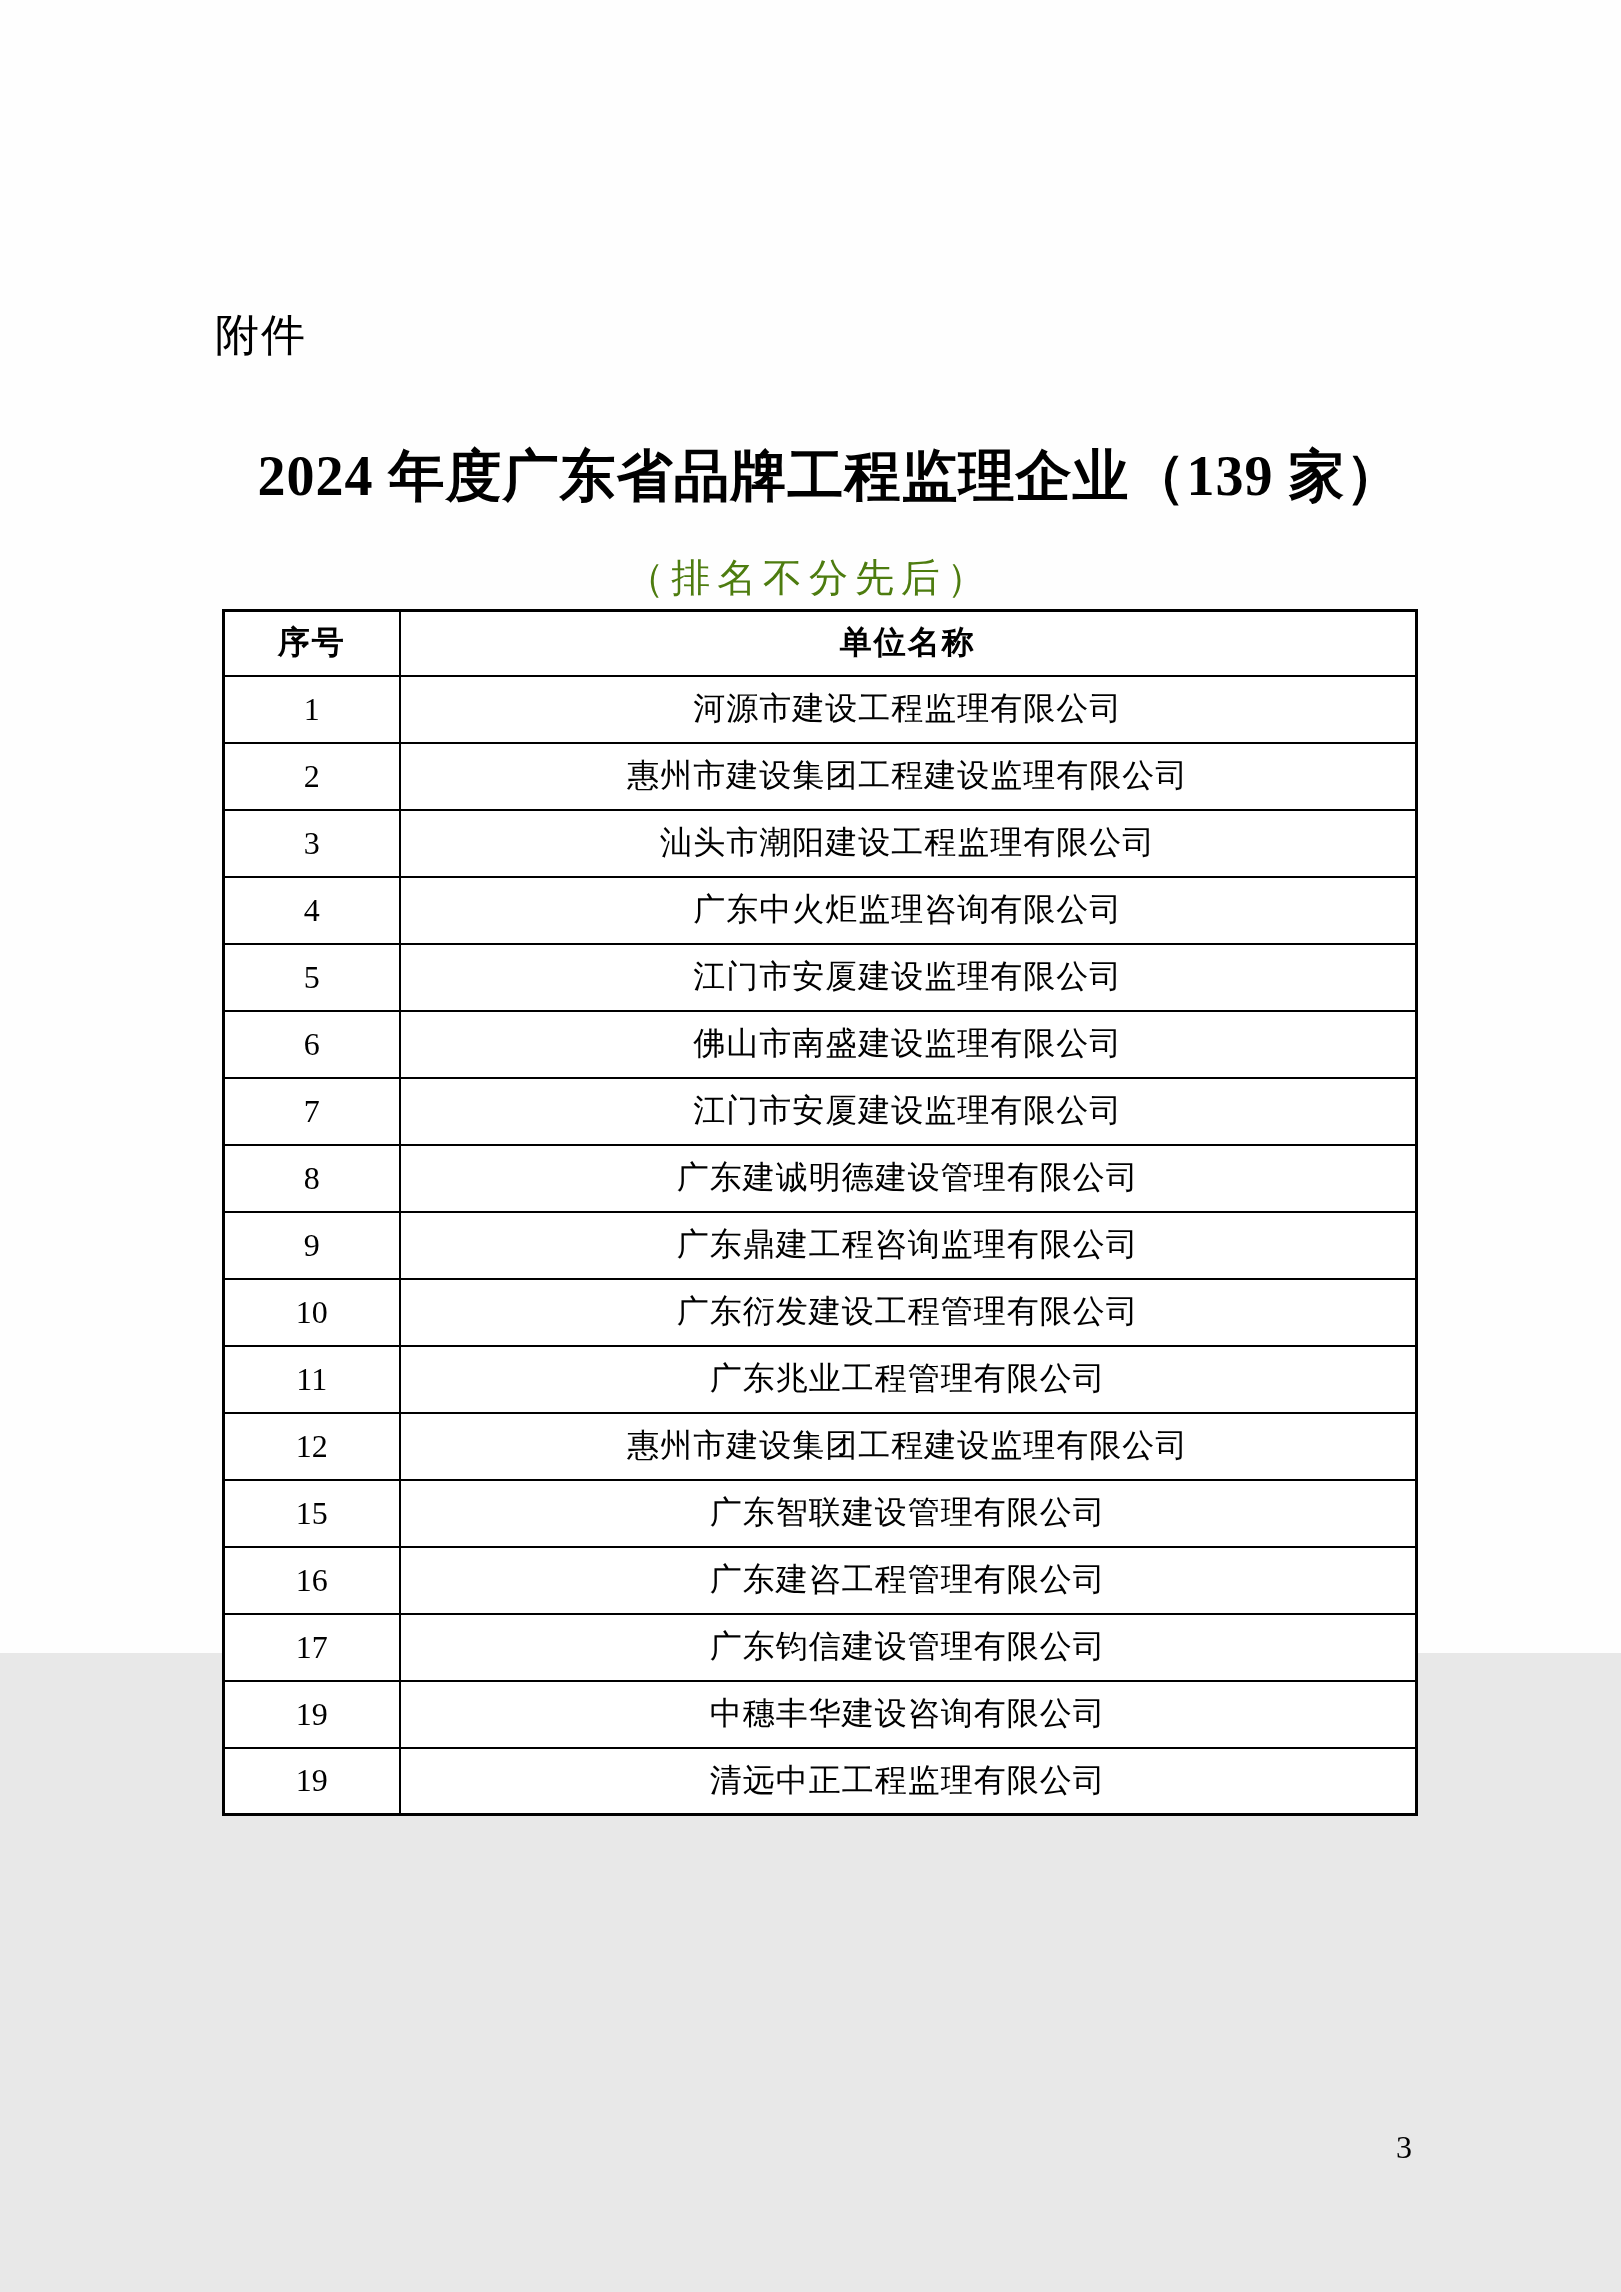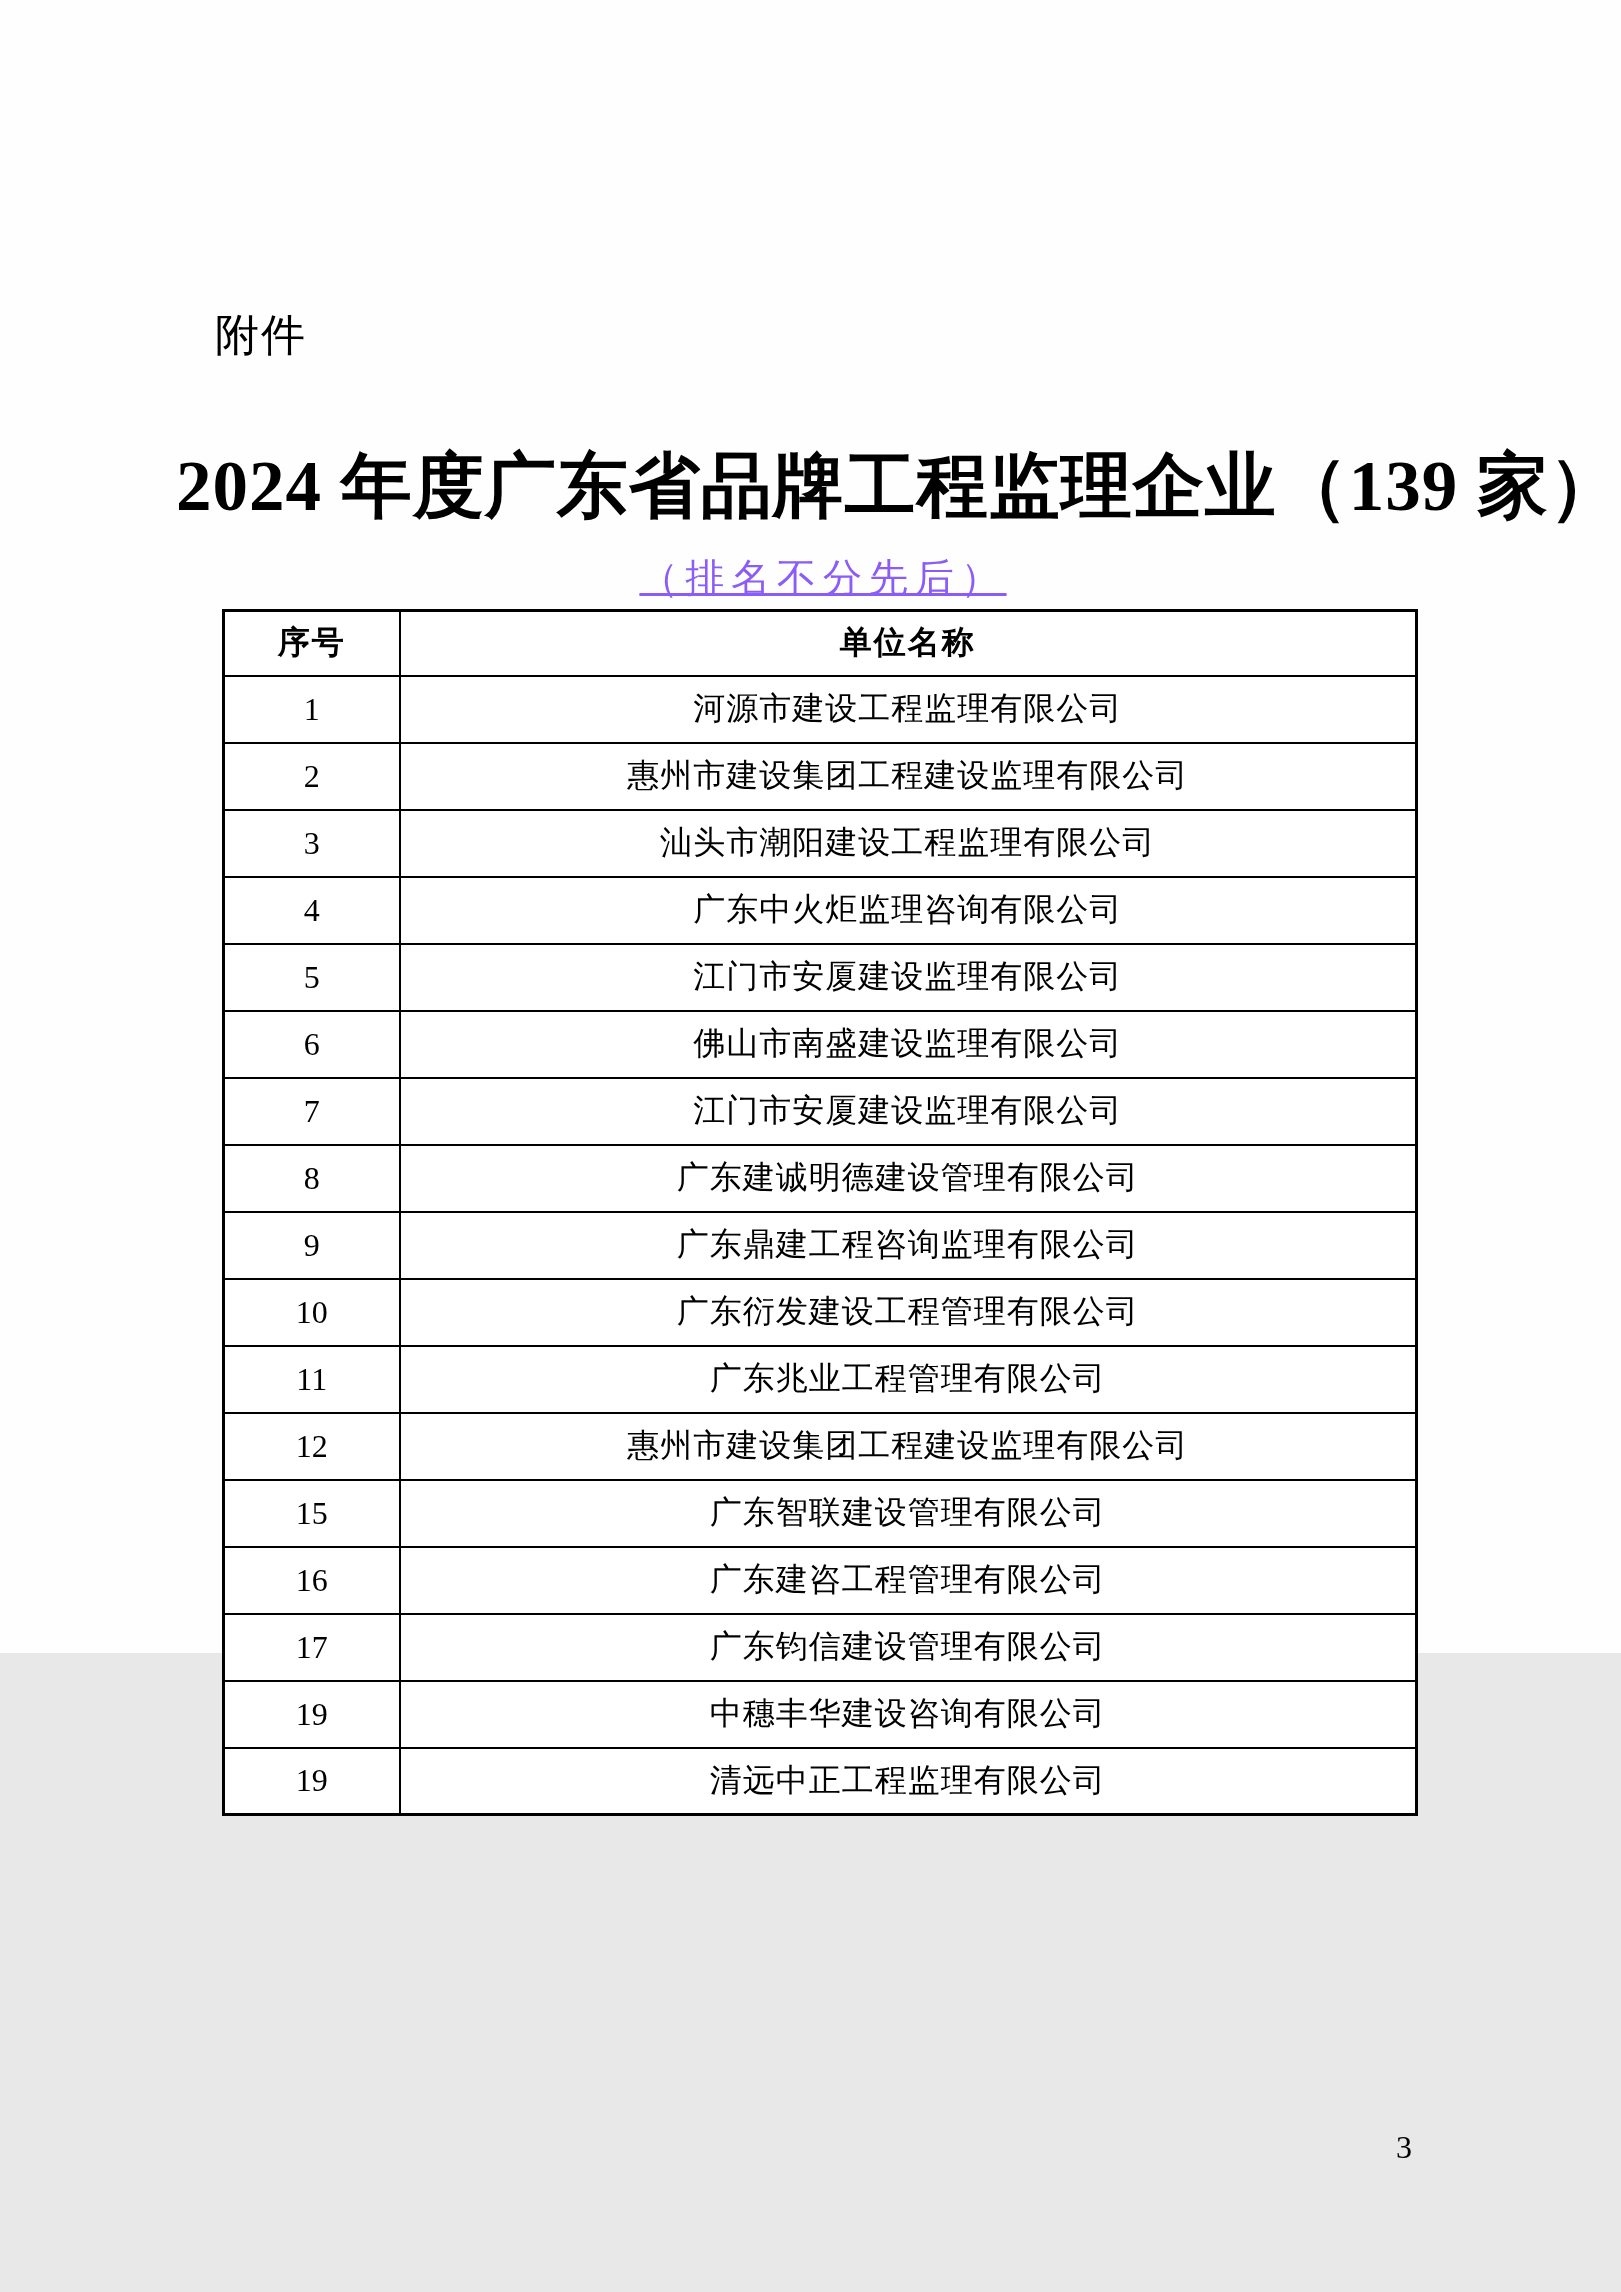--- a/index.html
+++ b/index.html
@@ -18,40 +18,39 @@
   .attachment-label {
     position: absolute;
     left: 215px; top: 306px;
     font-family: "Liberation Sans", "DejaVu Sans", sans-serif;
     font-size: 44px;
     letter-spacing: 2px;
     color: #000;
   }
   .doc-title {
     position: absolute;
-    left: 176px; top: 439px;
+    left: 188px; top: 439px;
     width: 1284px;
     text-align: center;
     font-family: "Liberation Serif", "DejaVu Serif", serif;
     font-weight: 700;
-    font-size: 71px;
+    font-size: 56px;
     letter-spacing: 1px;
     white-space: nowrap;
     color: #000;
   }
   .doc-subtitle {
     position: absolute;
-    left: 226px; top: 551px;
+    left: 212px; top: 551px;
     width: 1194px;
     text-align: center;
     font-family: "Liberation Serif", "DejaVu Serif", serif;
     font-size: 39px;
     letter-spacing: 6.9px;
-    color: #8b5cf6;
-    text-decoration: underline;
+    color: #4d7c0f;
   }
   table.roster {
     position: absolute;
     left: 222px; top: 609px;
     width: 1194px;
     border-collapse: collapse;
     table-layout: fixed;
   }
   table.roster col.c-index { width: 176px; }
   table.roster col.c-name  { width: 1017px; }

